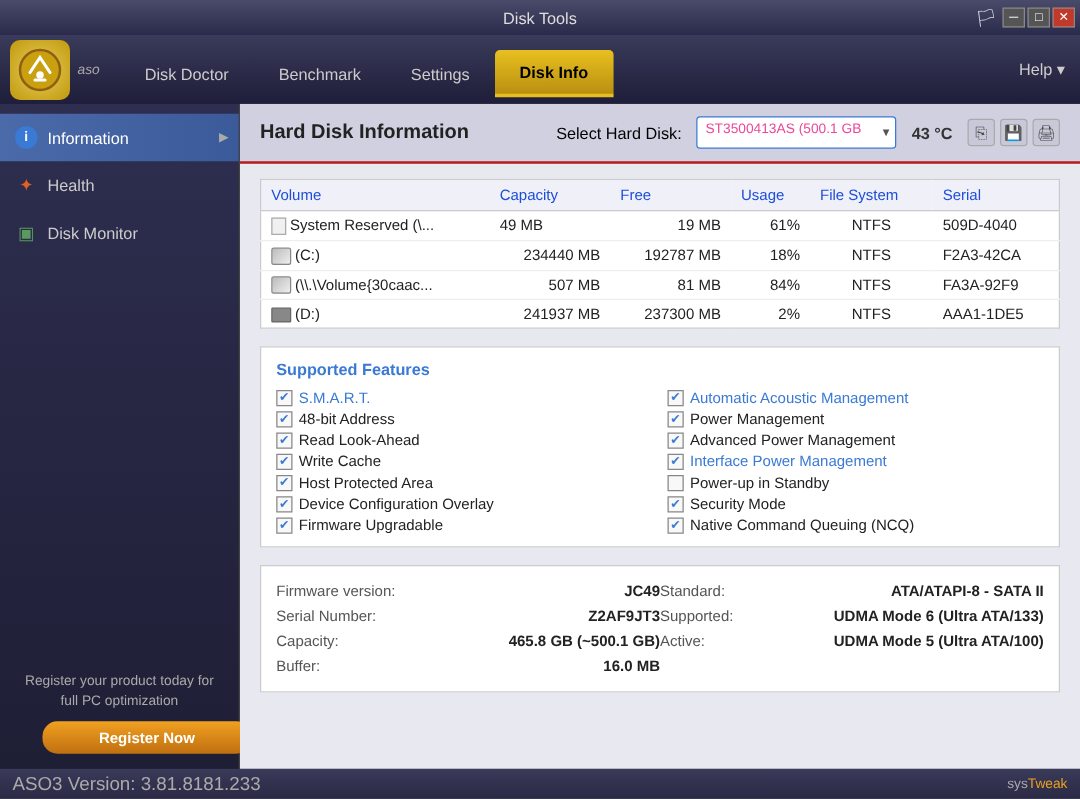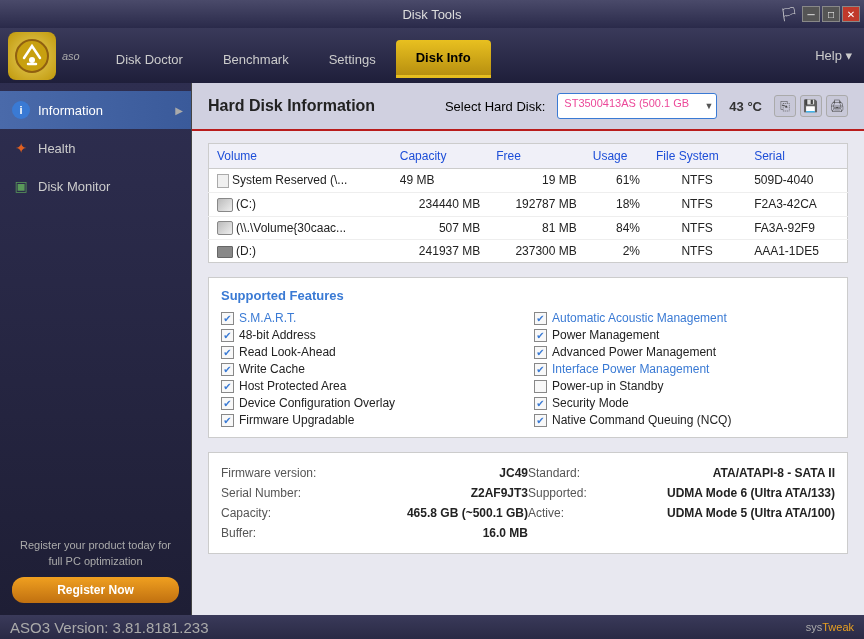--- a/index.html
+++ b/index.html
@@ -176,20 +176,21 @@
     .register-btn {
       background: linear-gradient(to bottom, #f0a020, #c07010);
       color: #fff;
       border: none;
       border-radius: 12px;
       padding: 6px 16px;
       font-size: 12px;
       cursor: pointer;
       font-weight: bold;
       width: 100%;
+      margin-left: 22px;
     }
 
     
     .content-panel {
       flex: 1;
       background: #e8e8f0;
       padding: 0;
       overflow: hidden;
     }
     .content-header {

